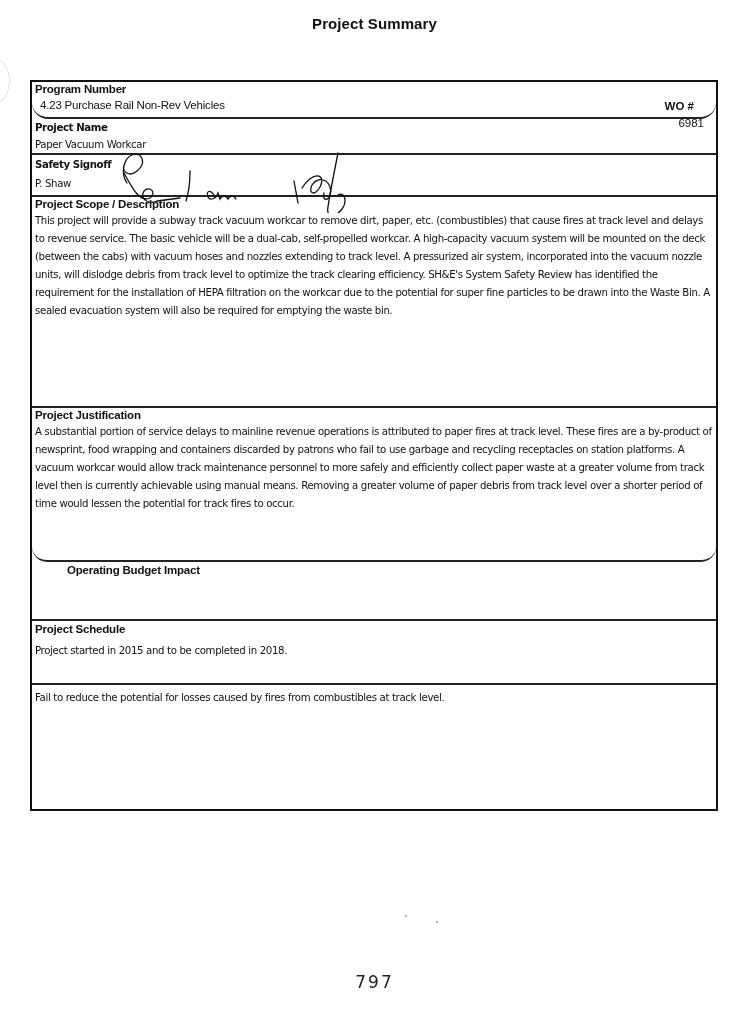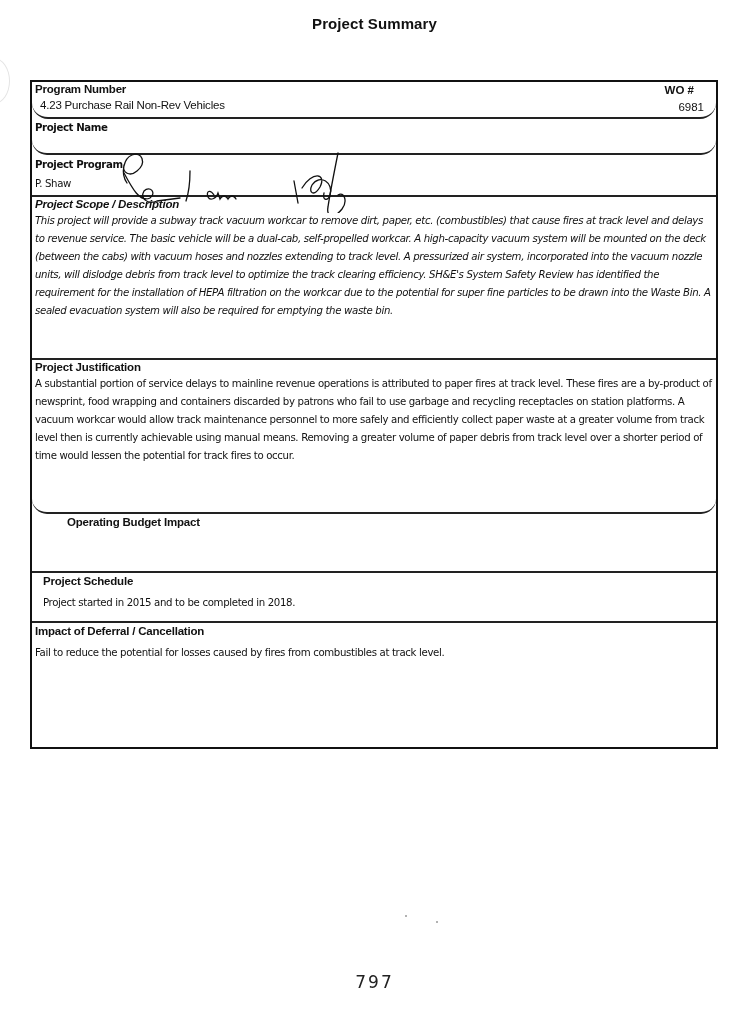--- a/index.html
+++ b/index.html
@@ -28,29 +28,29 @@
     }
     .val {
       font-family: "DejaVu Sans", sans-serif; font-size: 10.2px; padding-left: 3px; padding-right: 4px;
       line-height: 18px; letter-spacing: -0.35px;
     }
     .lbl-cal {
       font-family: "DejaVu Sans", sans-serif; font-weight: bold; font-size: 10.2px; padding-left: 3px;
       line-height: 17px; letter-spacing: -0.4px;
     }
     .wo-block { position: absolute; right: 22px; top: 1px; text-align: right; }
-    .wo-label { font-family: "Liberation Sans", sans-serif; font-weight: bold; font-size: 11.5px; line-height: 15px; }
+    .wo-label { font-family: "Liberation Sans", sans-serif; font-weight: bold; font-size: 11.5px; line-height: 15px; margin-top: 16px; }
     .wo-value { font-family: "Liberation Sans", sans-serif; font-size: 11.5px; line-height: 18px; margin-right: -10px; }
     .r-program { height: 37px; border-radius: 16px; }
-    .r-name { height: 36px; border-radius: 15px; }
+    .r-name { height: 36px; }
     .r-signoff { height: 42px; }
-    .r-scope { height: 163px; font-style: italic; }
+    .r-scope { height: 211px; }
     .r-just { height: 154px; border-radius: 15px; }
     .r-budget { height: 59px; padding-left: 32px; }
-    .r-sched { height: 50px; padding-left: 8px; }
+    .r-sched { height: 64px; }
     .r-defer { height: 124px; }
     .gap { height: 4px; }
     .signature { position: absolute; left: 70px; top: -12px; width: 320px; height: 70px; pointer-events: none; }
     .page-number {
       position: absolute; left: 0; width: 749px; top: 972px; text-align: center;
       font-family: "DejaVu Sans", sans-serif; font-size: 17px; letter-spacing: 2px; color: #222;
     }
     .speck { position: absolute; width: 2px; height: 2px; background: #999; border-radius: 1px; }
   </style>
 </head>
@@ -66,24 +66,25 @@
     <div class="lbl">Program Number</div>
     <div class="val-arial">4.23 Purchase Rail Non-Rev Vehicles</div>
     <div class="wo-block">
       <div class="wo-label">WO #</div>
       <div class="wo-value">6981</div>
     </div>
   </div>
 
   <div class="row r-name">
     <div class="lbl-cal">Project Name</div>
+    <div class="val" style="line-height:17px;">Paper Vacuum Workcar</div>
   </div>
 
   <div class="row r-signoff">
-    <div class="lbl-cal" style="line-height:19px;">Project Program</div>
+    <div class="lbl-cal" style="line-height:19px;">Safety Signoff</div>
     <div class="val" style="line-height:20px;">P. Shaw</div>
     <svg class="signature" viewBox="0 0 320 70">
       <g fill="none" stroke="#111" stroke-width="1.3" stroke-linecap="round">
         <path d="M25,40 C18,30 22,15 30,12 C40,8 45,20 35,28 C28,34 20,30 22,22"></path>
         <path d="M22,30 C30,45 38,60 48,55 C55,50 48,42 42,48 C38,55 45,62 55,58 L78,55"></path>
         <path d="M88,28 C88,40 86,52 84,58"></path>
         <path d="M112,52 C108,46 104,48 106,54 C108,58 114,56 116,50 L118,56 C120,52 124,52 126,56 C128,52 132,52 134,56"></path>
         <path d="M192,38 L196,60"></path>
         <path d="M200,45 C210,28 225,30 218,44 C212,54 206,50 210,42 C218,30 232,40 228,52 C226,58 220,58 222,50"></path>
         <path d="M236,10 C232,30 228,50 226,64 C224,74 232,76 240,66 C246,58 242,48 236,52"></path>
@@ -105,21 +106,20 @@
     <div class="lbl" style="line-height:17px;">Operating Budget Impact</div>
   </div>
 
   <div class="row r-sched">
     <div class="lbl" style="line-height:17px;">Project Schedule</div>
     <div class="gap"></div>
     <div class="val">Project started in 2015 and to be completed in 2018.</div>
   </div>
 
   <div class="row r-defer">
-    <div class="lbl" style="line-height:17px;">Impact of Deferral / Cancellation</div>
     <div class="gap"></div>
     <div class="val">Fail to reduce the potential for losses caused by fires from combustibles at track level.</div>
   </div>
 
 </div>
 
 <div class="speck" style="left:405px; top:915px;"></div>
 <div class="speck" style="left:436px; top:921px;"></div>
 
 <div class="page-number">797</div>

